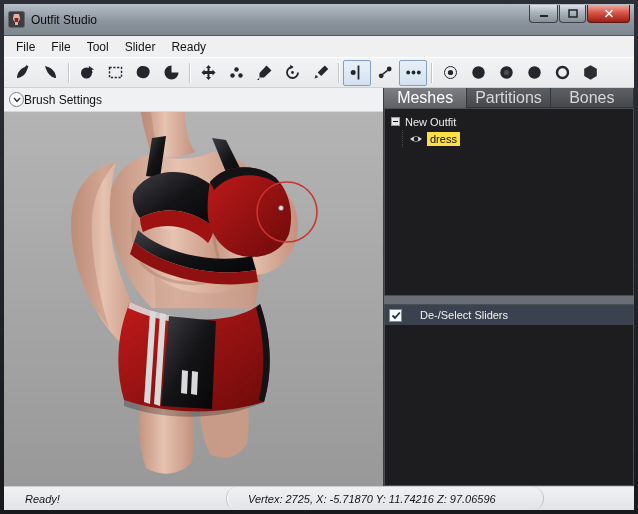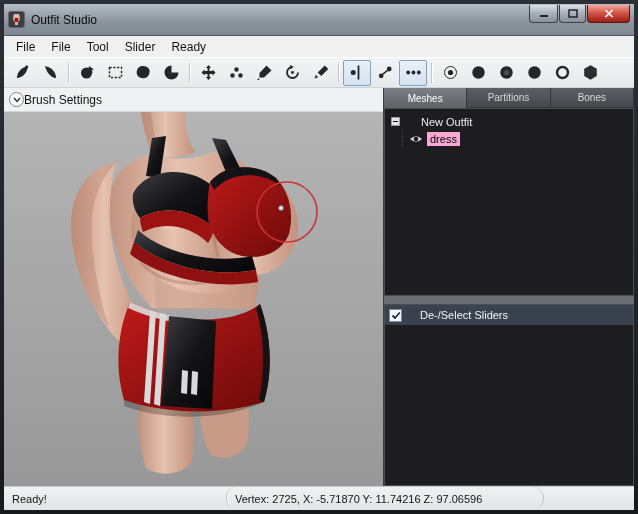--- a/index.html
+++ b/index.html
@@ -30,41 +30,41 @@
   .left-col { width:379px; display:flex; flex-direction:column; }
   .brush-bar { height:24px; background:#f0f1f2; border-bottom:1px solid #d5d7d9; display:flex; align-items:center; padding-left:5px; }
   .chevron-circle { width:15px; height:15px; border:1px solid #7d8186; border-radius:50%; background:#fcfdfe; display:flex; align-items:center; justify-content:center; }
   .brush-label { font-size:12px; color:#101010; }
   .viewport { flex:1; position:relative; overflow:hidden; background:#a8a8a8; }
   .viewport svg { display:block; }
 
   
   .right-panel { width:251px; display:flex; flex-direction:column; background:#6a6e74; border-left:1px solid #3a3d41; }
   .tabs { height:20px; display:flex; }
-  .tab { flex:1; display:flex; align-items:center; justify-content:center; font-size:10px; color:#d8d8d8; background:linear-gradient(#5c5f64,#45484d); border-right:1px solid #323539; border-bottom:1px solid #323539; }
+  .tab { flex:1; display:flex; align-items:center; justify-content:center; font-size:16px; color:#d8d8d8; background:linear-gradient(#5c5f64,#45484d); border-right:1px solid #323539; border-bottom:1px solid #323539; }
   .tab.active { background:linear-gradient(#7c7f84,#5d6065); color:#ffffff; border-bottom:none; }
   .tree-panel { height:188px; background:#1d1d1f; border:1px solid #4a4d52; padding:4px 3px; }
-  .tree-root { display:flex; align-items:center; gap:21px; height:17px; padding-left:3px; }
+  .tree-root { display:flex; align-items:center; gap:5px; height:17px; padding-left:3px; }
   .expander { width:9px; height:9px; background:#e6e6e6; border:1px solid #9a9a9a; position:relative; }
   .expander::after { content:""; position:absolute; left:1px; right:1px; top:3px; height:1px; background:#111; }
   .tree-root-label { font-size:11px; color:#ececec; }
   .tree-children { margin-left:14px; border-left:1px dotted #4a4a4a; padding-left:6px; }
   .tree-item { display:flex; align-items:center; gap:4px; height:17px; }
   .tree-label { font-size:11px; color:#ececec; padding:1px 3px; }
-  .tree-item.selected .tree-label { background:#f9a8d4; color:#0a0a0a; }
+  .tree-item.selected .tree-label { background:#fde047; color:#0a0a0a; }
   .splitter { height:8px; }
   .sliders-panel { flex:1; background:#1d1d1f; border:1px solid #4a4d52; display:flex; flex-direction:column; }
   .sliders-header { height:20px; background:#39424e; display:flex; align-items:center; gap:18px; padding-left:4px; }
   .checkbox { width:13px; height:13px; background:#f4f8fb; border:1px solid #7890a8; display:flex; align-items:center; justify-content:center; }
   .sliders-header-label { font-size:11px; color:#f2f2f2; }
   .sliders-list { flex:1; }
 
   
   .statusbar { height:24px; background:linear-gradient(#f0f1f2,#e2e4e6); display:flex; align-items:center; font-size:11px; color:#141414; border-top:1px solid #c9ccd0; }
-  .status-cell { height:100%; display:flex; align-items:center; padding:0 8px; }
+  .status-cell { height:100%; display:flex; align-items:center; padding:0 21px;font-style:italic; }
   .status-left { width:222px; }
   .status-center { width:318px; border-left:1px solid #c3c6ca; border-right:1px solid #c3c6ca; box-shadow:inset 1px 0 0 #fff;border-radius:11px; }
   .status-right { flex:1; }
 </style>
 </head>
 <body>
 
 <div class="window">
 
   <div class="titlebar">

